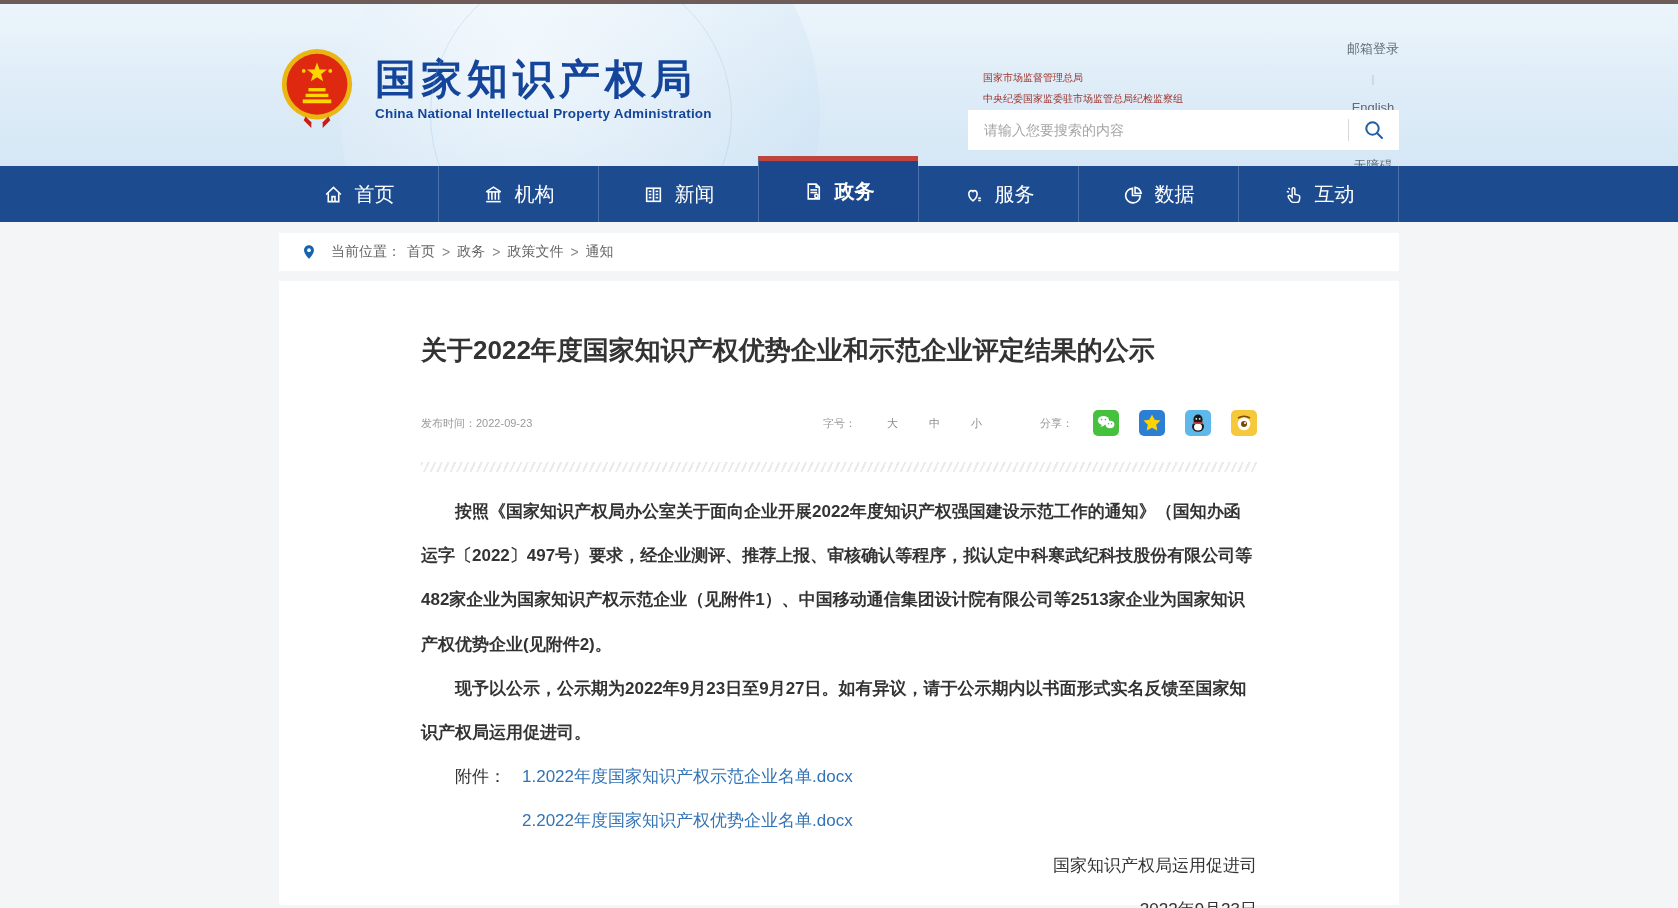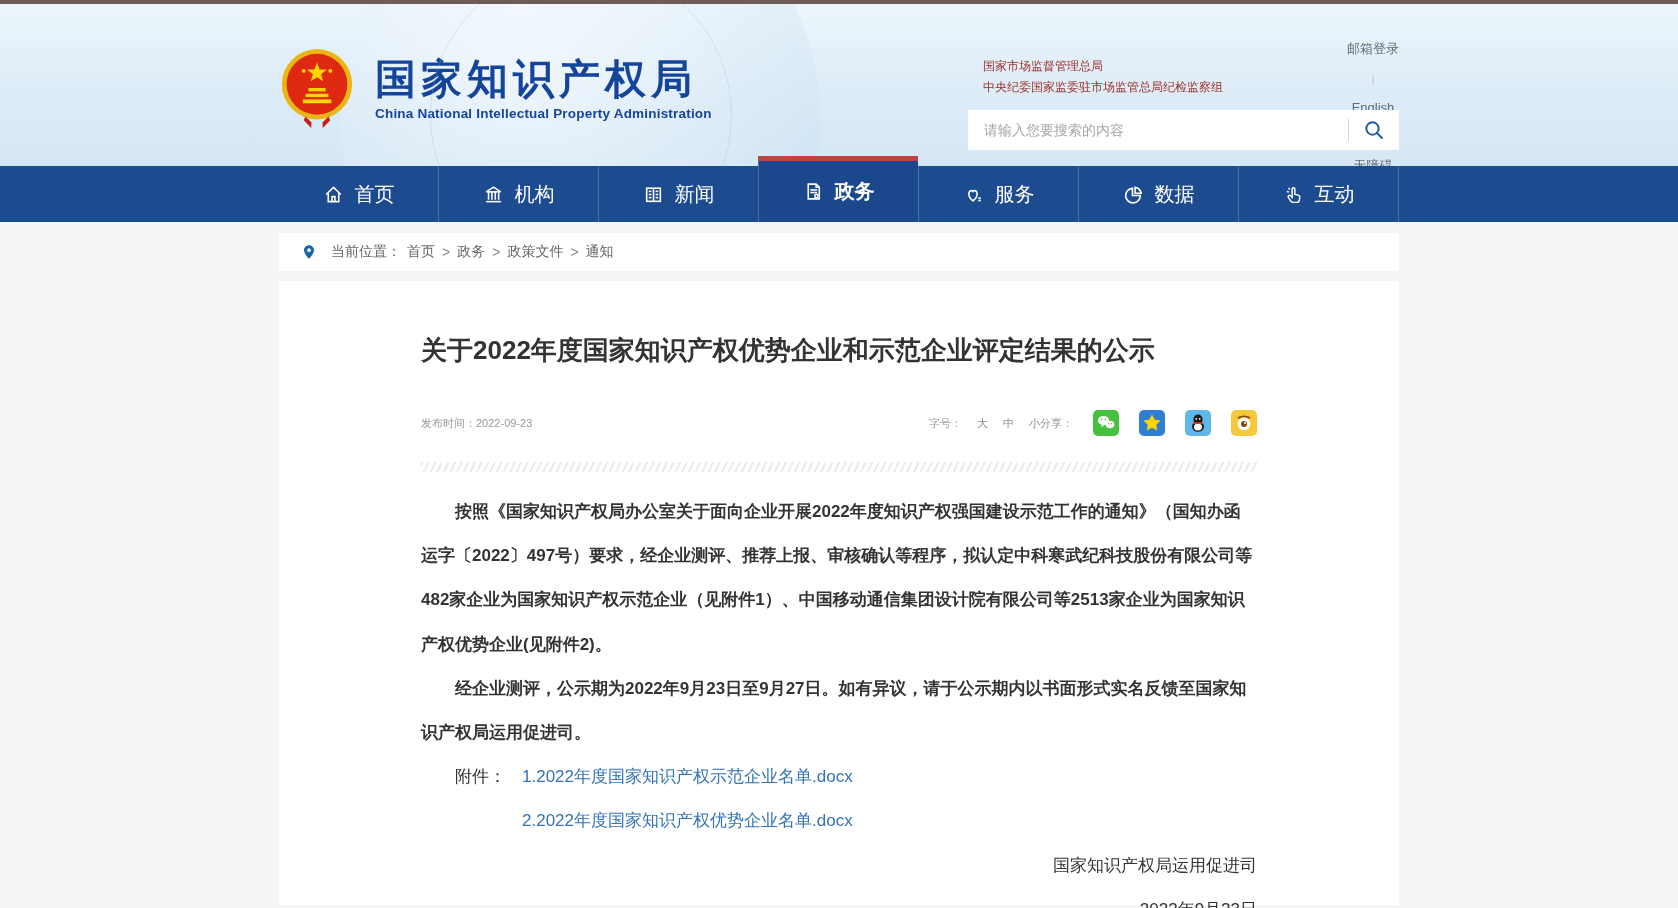--- a/index.html
+++ b/index.html
@@ -21,21 +21,21 @@
   .header-inner { width:1120px; margin:0 auto; position:relative; height:100%; }
 
   .logo { position:absolute; left:0; top:44px; display:flex; align-items:center; gap:20px; cursor:pointer; }
   .logo-cn { font-size:41px; font-weight:bold; color:#14459b; letter-spacing:5px; line-height:1.1; }
   .logo-en { font-size:13.5px; font-weight:bold; color:#14459b; margin-top:3px; letter-spacing:.2px; }
 
   .topbar { position:absolute; right:0; top:36px; display:flex; align-items:center; gap:15px; font-size:13px; color:#5f6b76;flex-direction:column; }
   .topbar .tlink { cursor:pointer; }
   .topbar .sep { color:#b9c4ce; font-size:11px; }
 
-  .red-links { position:absolute; left:704px; top:52px; font-size:12px; color:#9c2f28; line-height:21px; }
+  .red-links { position:absolute; left:704px; top:63px; font-size:10px; color:#9c2f28; line-height:21px; }
   .red-links div { cursor:pointer; }
 
   .search { position:absolute; left:689px; top:106px; width:431px; height:40px; background:#fff; display:flex; align-items:center; }
   .search input { flex:1; border:none; outline:none; font-size:14px; color:#333; padding:0 16px; background:transparent;
     font-family:"Liberation Sans","DejaVu Sans",sans-serif; }
   .search input::placeholder { color:#a6a6a6; }
   .search .divider { width:1px; height:22px; background:#d7d7d7; }
   .search .btn { width:50px; height:100%; display:flex; align-items:center; justify-content:center; cursor:pointer; background:#fff; border:none; }
 
   
@@ -53,21 +53,21 @@
   .crumb { background:#fff; height:38px; display:flex; align-items:center; padding-left:22px; font-size:14px; color:#666; gap:6px; }
   .crumb .citem { cursor:pointer; }
   .crumb .csep { color:#888; margin:0 1px; }
   .crumb-label { margin-left:8px; }
 
   
   .card { width:1120px; margin:10px auto 0; background:#fff; height:624px; padding:0 142px; }
   .a-title { padding-top:52px; font-size:26px; font-weight:600; color:#333; }
   .a-meta { margin-top:42px; display:flex; align-items:center; font-size:11px; color:#999; }
   .a-meta .spacer { flex:1; }
-  .fs-group { display:flex; align-items:flex-end; gap:15px; }
+  .fs-group { display:flex; align-items:flex-end; gap:31px; margin-right:58px; }
   .fs-opt { color:#8a8a8a; cursor:pointer; }
   .share-group { display:flex; align-items:center; gap:20px; }
   .share-ico { width:26px; height:26px; cursor:pointer; display:flex; }
   .hatch { margin-top:26px; height:10px;
     background:repeating-linear-gradient(115deg,#ebebeb 0 2px,transparent 2px 6px); }
   .a-body { margin-top:18px; font-size:17px; line-height:2.6; color:#333; }
   .a-body p { margin:0; text-indent:2em;font-weight:bold; }
   .att-row { display:flex; }
   .att-row.first { padding-left:34px; }
   .att-row.second { padding-left:101px; }
@@ -282,21 +282,21 @@
           <path d="M7 8 Q13 4.5 19 8" stroke="#7a4a00" stroke-width="1.6" fill="none"></path>
         </svg>
         </span>
     </div>
   </div>
 
   <div class="hatch"></div>
 
   <div class="a-body">
     <p>按照《国家知识产权局办公室关于面向企业开展2022年度知识产权强国建设示范工作的通知》（国知办函运字〔2022〕497号）要求，经企业测评、推荐上报、审核确认等程序，拟认定中科寒武纪科技股份有限公司等482家企业为国家知识产权示范企业（见附件1）、中国移动通信集团设计院有限公司等2513家企业为国家知识产权优势企业(见附件2)。</p>
-    <p>经企业测评，公示期为2022年9月23日至9月27日。如有异议，请于公示期内以书面形式实名反馈至国家知识产权局运用促进司。</p>
+    <p>现予以公示，公示期为2022年9月23日至9月27日。如有异议，请于公示期内以书面形式实名反馈至国家知识产权局运用促进司。</p>
 
     <div class="att-row first">
       <span class="att-label">附件：</span>
       <a class="doc-link">1.2022年度国家知识产权示范企业名单.docx</a>
     </div>
     <div class="att-row second">
       <a class="doc-link">2.2022年度国家知识产权优势企业名单.docx</a>
     </div>
 
     <div class="sig">国家知识产权局运用促进司</div>

